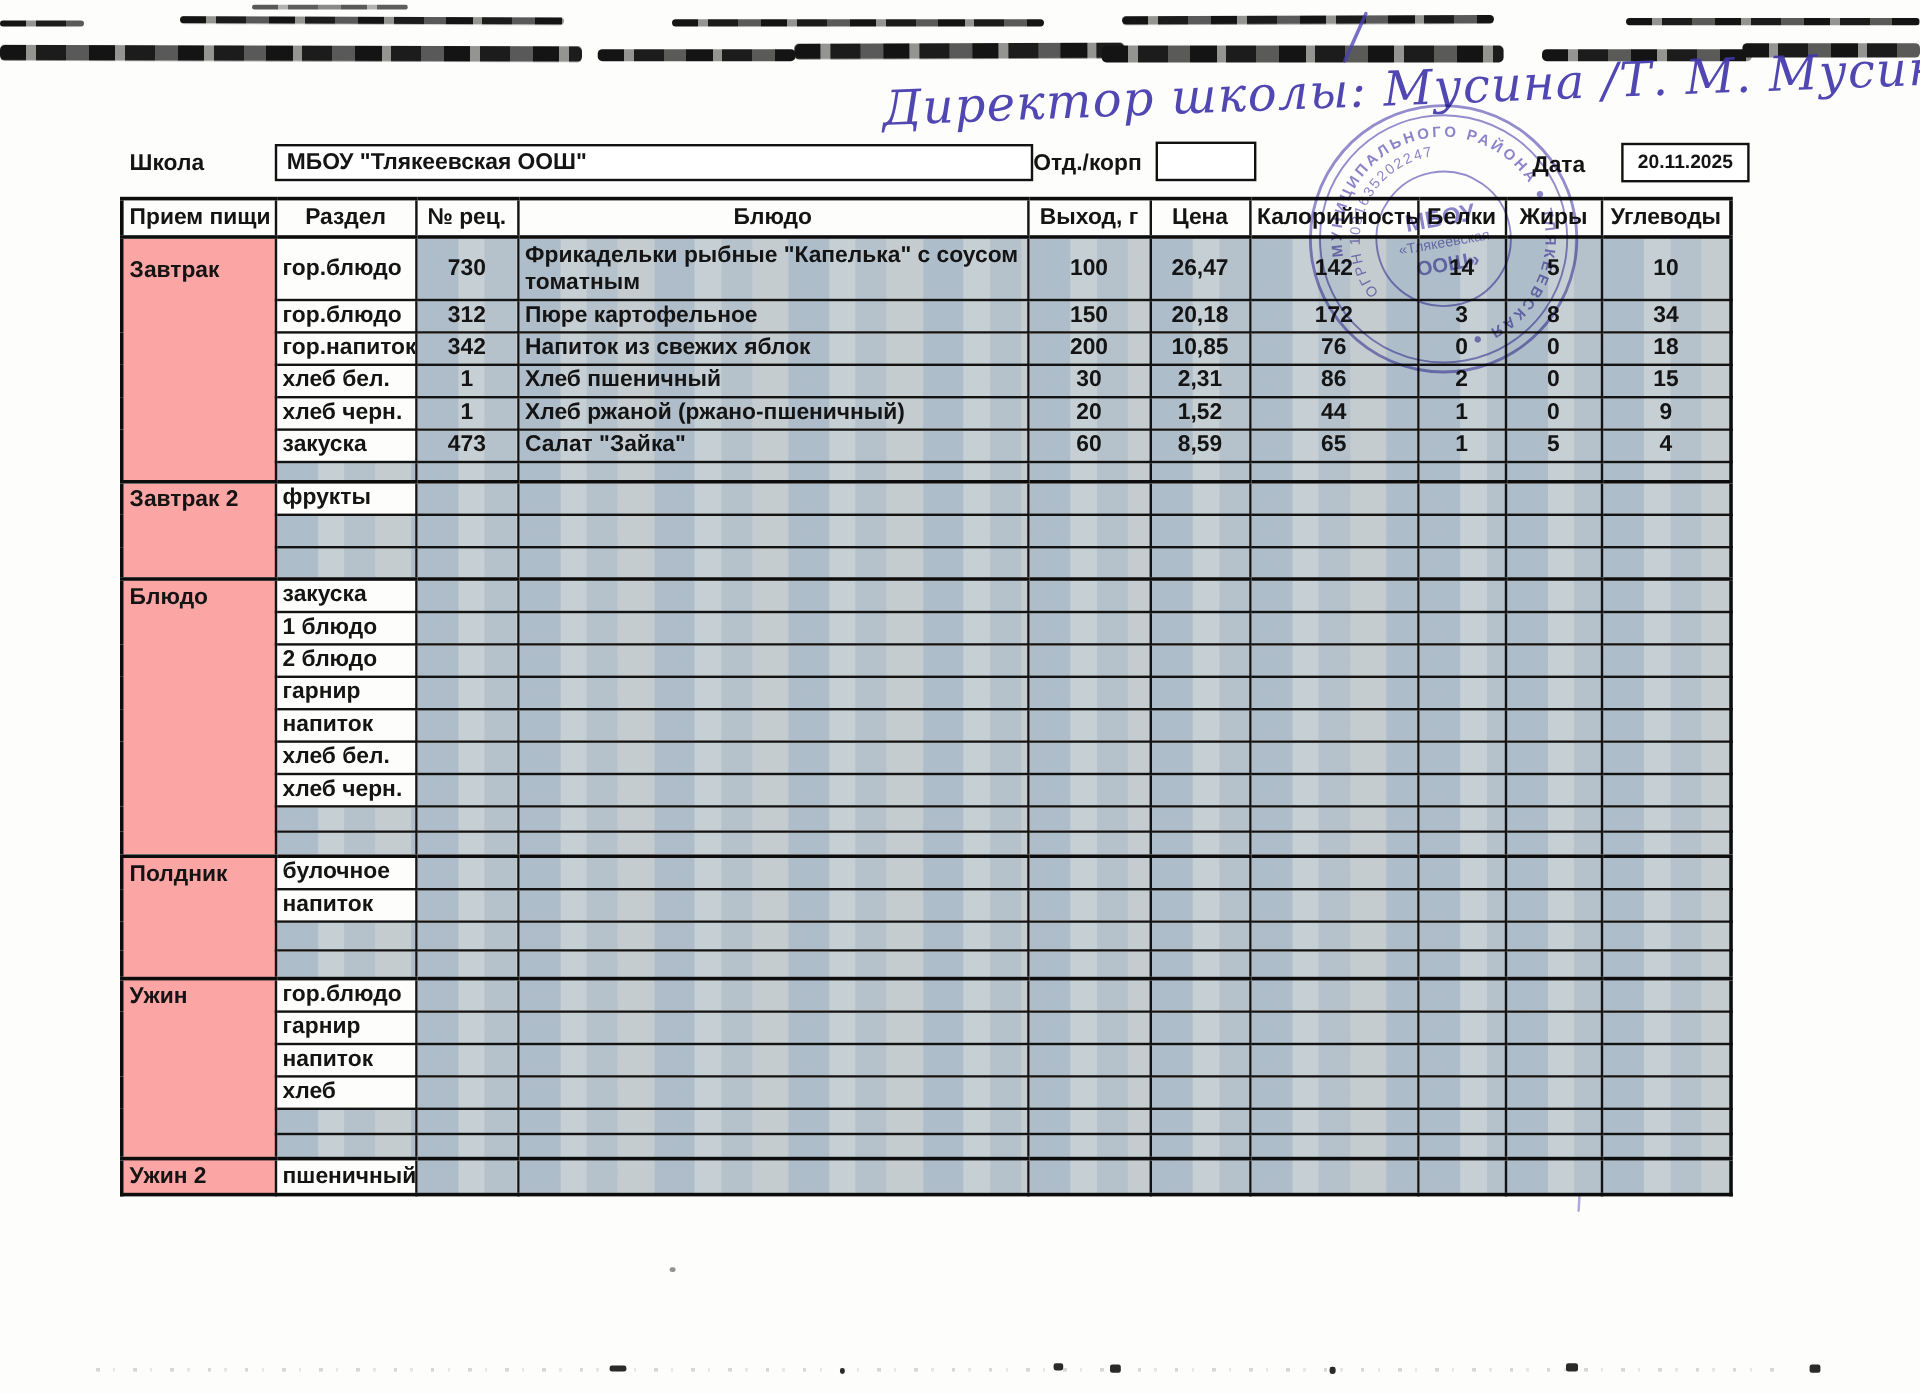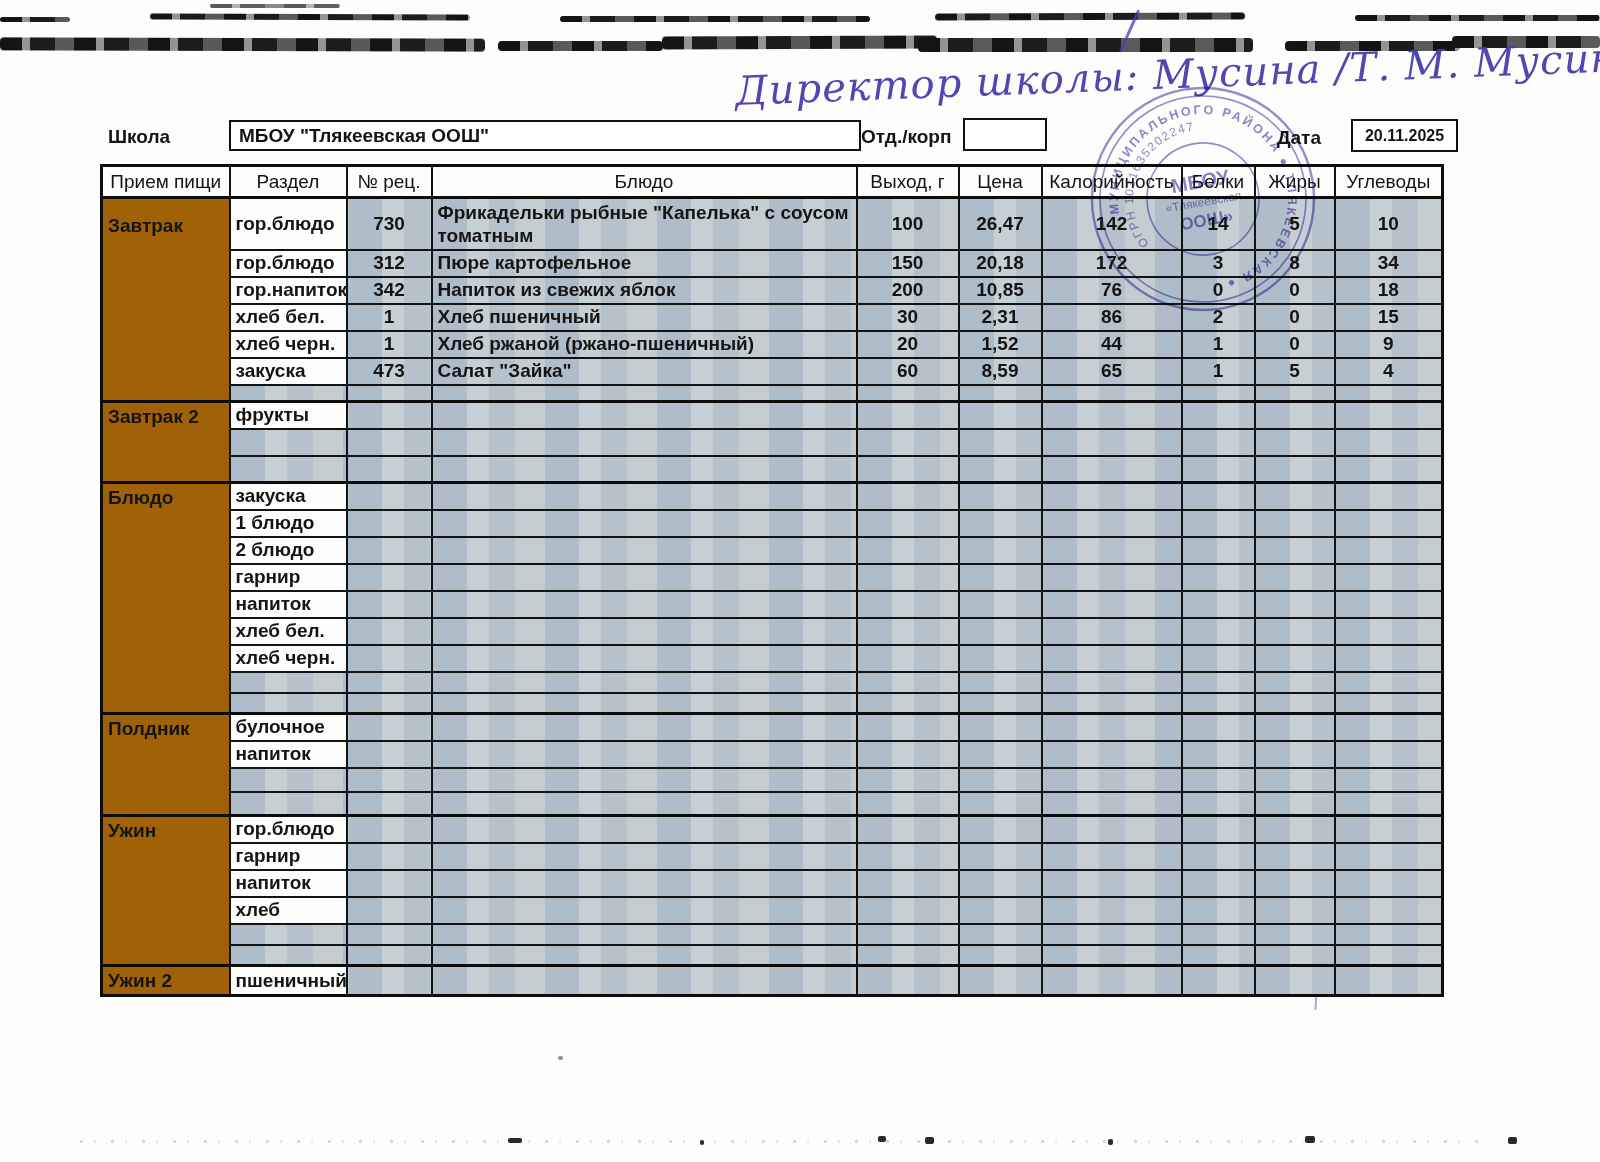--- a/index.html
+++ b/index.html
@@ -26,25 +26,25 @@
   .inkstroke{position:absolute;background:#4a40b4;opacity:.75;border-radius:2px;}
 
   
   #stamp{position:absolute;left:1072px;top:76px;mix-blend-mode:multiply;opacity:.82;}
 
   
   #menu-table{position:absolute;left:100px;top:164px;width:1341px;border-collapse:collapse;table-layout:fixed;
      border:3px solid #0d0d0d;}
   #menu-table th,#menu-table td{border:2px solid #131313;padding:0 5px;font-size:19px;font-weight:700;
      overflow:hidden;white-space:nowrap;background:#fdfdfb;}
-  #menu-table th{height:29px;text-align:center;font-weight:400;}
+  #menu-table th{height:29px;text-align:center;font-weight:700;}
   #menu-table td.shade{background-color:#bdc7cd;background-image:repeating-linear-gradient(90deg,
      rgba(122,154,189,.22) 0 34px,rgba(255,255,255,.14) 34px 56px,rgba(122,154,189,.12) 56px 82px,
      rgba(229,228,220,.18) 82px 112px);}
-  #menu-table td.meal{vertical-align:top;padding-top:3px;font-weight:700;background:#a16207;}
+  #menu-table td.meal{vertical-align:top;padding-top:3px;font-weight:700;background:#fca5a5;}
   #menu-table td.meal.mid{padding-top:16px;}
   #menu-table td.num{text-align:center;}
   #menu-table td.dish{text-align:left;}
   #menu-table td.wrap{white-space:normal;line-height:23px;}
   #menu-table tr.sec td{border-top:3px solid #0d0d0d;}
   #menu-table thead th{border-bottom:3px solid #0d0d0d;border-top:3px solid #0d0d0d;}
   tr.r52{height:52px;} tr.r27{height:27px;} tr.r24{height:24px;} tr.r21{height:21px;}
   tr.r17{height:17px;} tr.r30{height:30px;}
 </style>
 </head>

